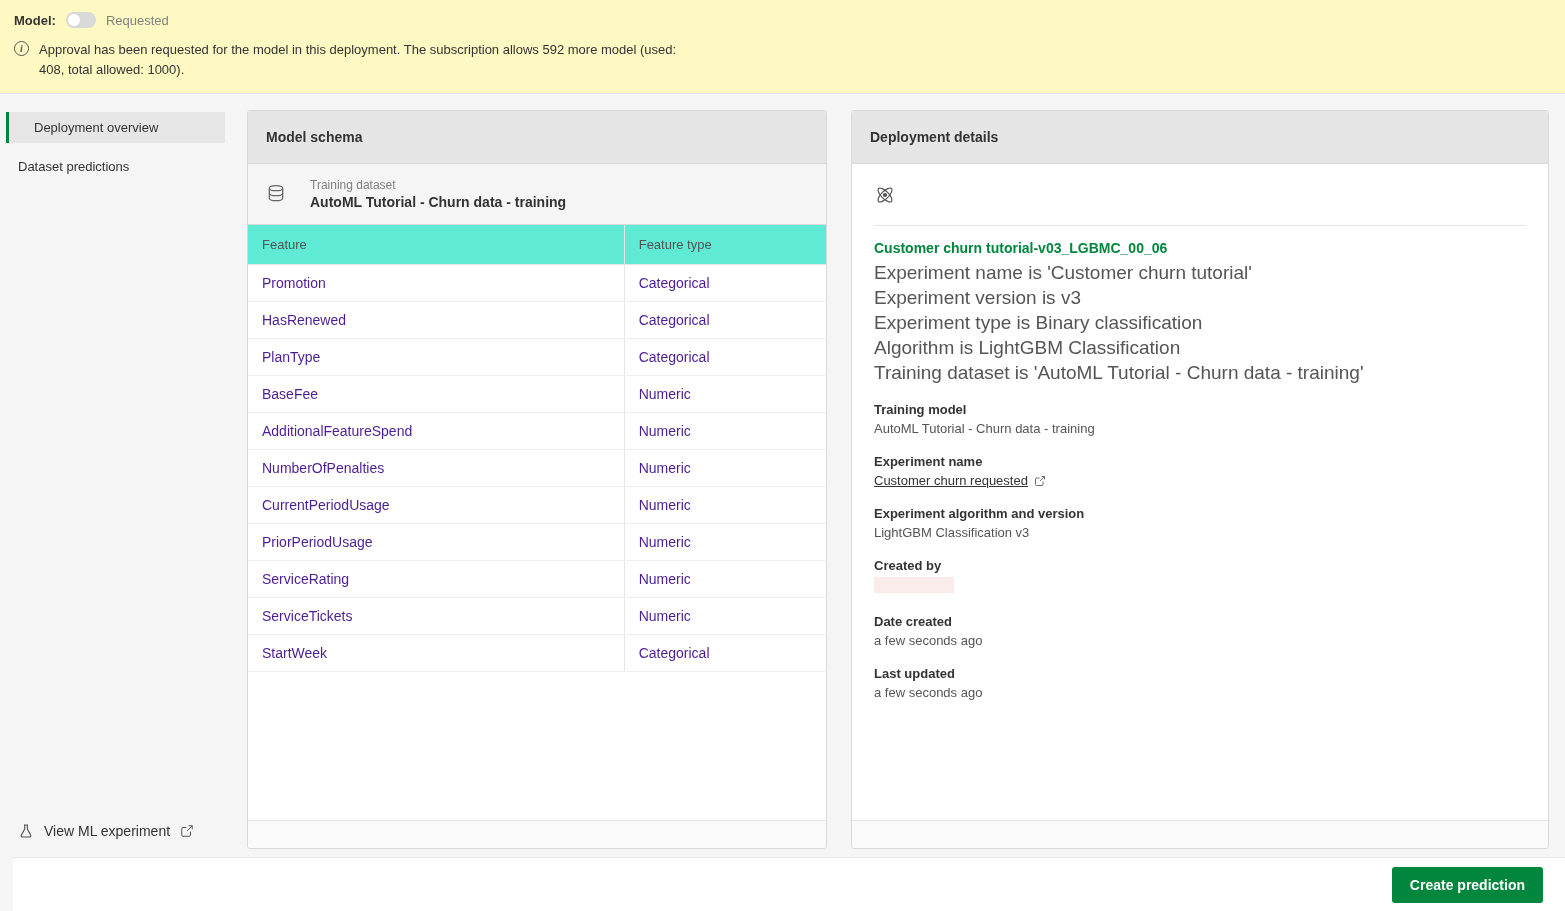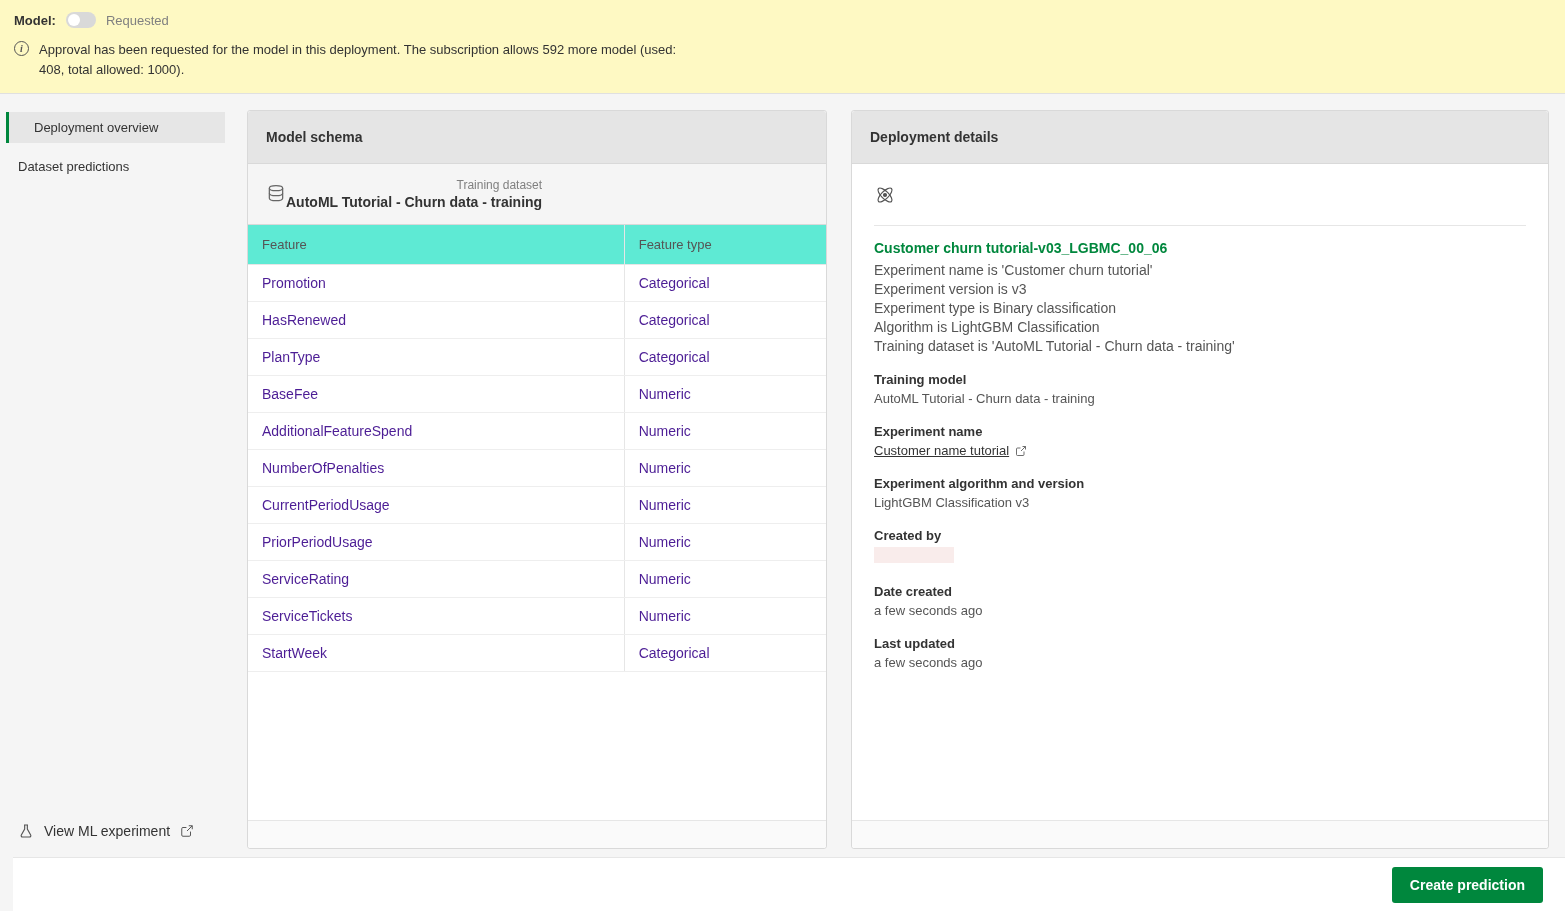--- a/index.html
+++ b/index.html
@@ -144,22 +144,21 @@
     border-top-left-radius: 3px;
     border-top-right-radius: 3px;
   }
 
   .dataset-row {
     background: #f5f5f5;
     border-bottom: 1px solid #d9d9d9;
     padding: 14px 18px;
     display: flex;
     align-items: center;
-    gap: 0;
-    text-align: right;
+    gap: 24px;
   }
   .db-icon {
     width: 20px; height: 22px;
     color: #666;
   }
   .dataset-texts .small-label {
     font-size: 12px;
     color: #808080;
     margin-bottom: 2px;
   }
@@ -219,21 +218,21 @@
     margin-bottom: 14px;
   }
   .model-name-link {
     color: #00873d;
     font-weight: 600;
     font-size: 14px;
     margin-bottom: 6px;
     cursor: pointer;
   }
   .meta-line {
-    font-size: 14px;
+    font-size: 19px;
     color: #555;
     margin-bottom: 3px;
   }
   .section-label {
     font-weight: 600;
     font-size: 13px;
     color: #333;
     margin-top: 18px;
     margin-bottom: 4px;
   }
@@ -399,21 +398,21 @@
             <div class="meta-line">Algorithm is LightGBM Classification</div>
             <div class="meta-line">Training dataset is 'AutoML Tutorial - Churn data - training'</div>
           </div>
 
         <div class="section-label">Training model</div>
         <div class="section-value">AutoML Tutorial - Churn data - training</div>
 
         <div class="section-label">Experiment name</div>
         <div class="section-value">
           <span class="link-underline">
-            <span>Customer name tutorial</span>
+            <span>Customer churn requested</span>
             <svg class="ext-icon" viewBox="0 0 24 24" fill="none" stroke="#555" stroke-width="1.7" style="width:12px;height:12px">
               <path d="M15 3h6v6M21 3l-9 9M18 13v6a2 2 0 0 1-2 2H5a2 2 0 0 1-2-2V8a2 2 0 0 1 2-2h6"></path>
             </svg>
           </span>
         </div>
 
         <div class="section-label">Experiment algorithm and version</div>
         <div class="section-value">LightGBM Classification v3</div>
 
         <div class="section-label">Created by</div>

